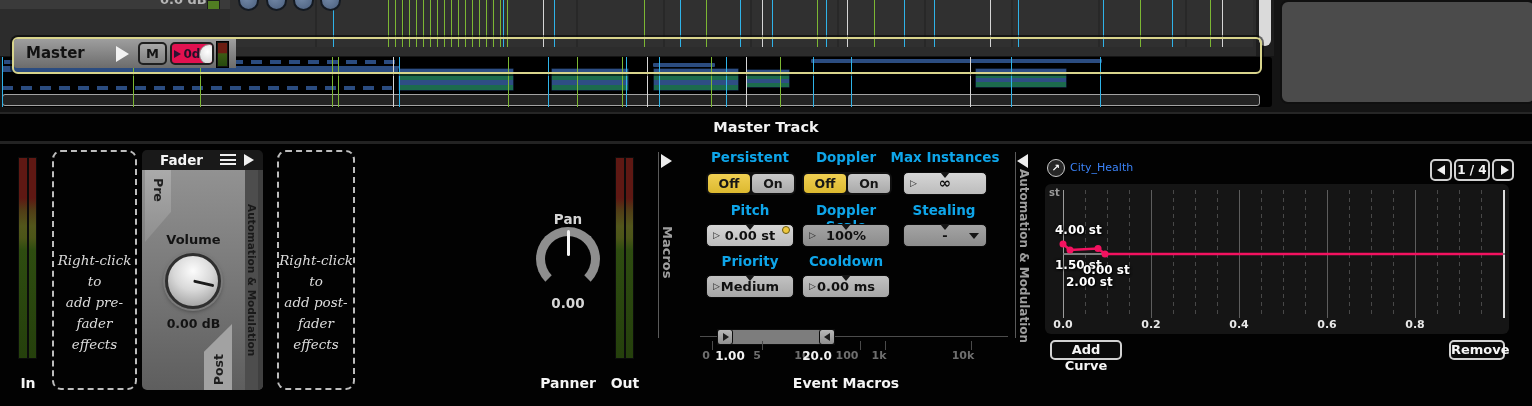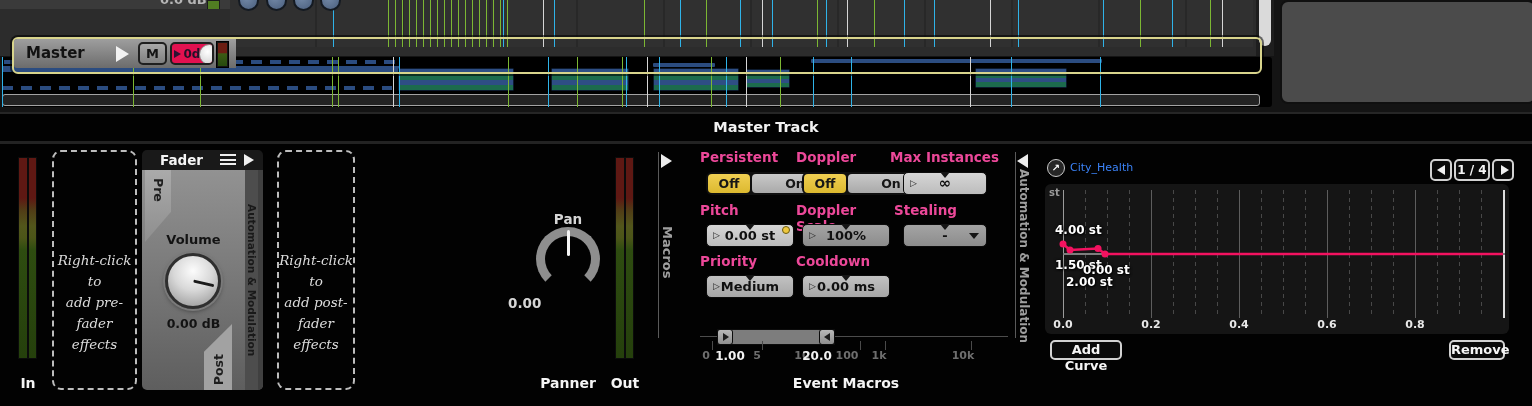--- a/index.html
+++ b/index.html
@@ -88,34 +88,34 @@
     border:3px solid #2f2f2f;box-shadow:0 0 0 2px #7a7a7a,0 2px 5px rgba(0,0,0,.5);box-sizing:border-box;}
   #vol-ptr{position:absolute;left:50%;top:50%;width:3px;height:21px;margin-left:-1.5px;background:#1a1a1a;border-radius:2px;
     transform-origin:50% 0;transform:rotate(-77deg);}
   #vol-value{position:absolute;left:0;top:146px;width:103px;text-align:center;font-weight:bold;font-size:12.5px;color:#131313;}
 
   
   #pan-label{position:absolute;left:538px;top:97px;width:60px;text-align:center;font-weight:bold;font-size:13.5px;color:#d6d6d6;}
   #pan-knob{position:absolute;left:536px;top:113px;width:64px;height:64px;box-sizing:border-box;border:9px solid #8e8e8e;
     border-bottom-color:transparent;border-radius:50%;}
   #pan-needle{position:absolute;left:50%;top:-6px;width:3px;height:26px;margin-left:-1.5px;background:#f5f5f5;border-radius:2px;}
-  #pan-value{position:absolute;left:508px;top:181px;width:60px;font-weight:bold;font-size:13.5px;color:#d6d6d6;}
+  #pan-value{position:absolute;left:538px;top:181px;width:60px;text-align:center;font-weight:bold;font-size:13.5px;color:#d6d6d6;}
 
   
   .vsep{position:absolute;top:38px;width:1px;height:186px;background:#5a5a5a;}
   .tri-right{position:absolute;width:0;height:0;border-left:11px solid #ececec;border-top:7px solid transparent;border-bottom:7px solid transparent;}
   .tri-left{position:absolute;width:0;height:0;border-right:11px solid #ececec;border-top:7px solid transparent;border-bottom:7px solid transparent;}
   .vtext{position:absolute;writing-mode:vertical-rl;font-weight:bold;color:#9f9f9f;white-space:nowrap;}
 
   
-  .mac-label{position:absolute;text-align:left;font-weight:bold;font-size:13.5px;color:#ec4899;}
+  .mac-label{position:absolute;text-align:center;font-weight:bold;font-size:13.5px;color:#0ea5e9;}
   .toggle{position:absolute;height:23px;background:#0f0f0f;border-radius:6px;padding:2px;display:flex;gap:2px;box-sizing:border-box;}
   .toggle .half{width:42px;text-align:center;line-height:19px;font-weight:bold;font-size:12.5px;color:#161616;border-radius:4px;}
   .toggle .off{background:linear-gradient(180deg,#f0cf52,#dcb92f);}
-  .toggle .on{background:linear-gradient(180deg,#c9c9c9,#a9a9a9);padding-left:22px;}
+  .toggle .on{background:linear-gradient(180deg,#c9c9c9,#a9a9a9);}
   .spinner{position:absolute;height:23px;border:1px solid #0c0c0c;border-radius:5px;box-sizing:border-box;}
   .spinner.light{background:linear-gradient(180deg,#d6d6d6,#bcbcbc);}
   .spinner.mid{background:linear-gradient(180deg,#c2c2c2,#a6a6a6);}
   .spinner.dark{background:linear-gradient(180deg,#a4a4a4,#8c8c8c);}
   .spinner .val{position:absolute;left:0;right:0;top:0;text-align:center;line-height:21px;font-weight:bold;font-size:13px;color:#101010;}
   .spinner .drag{position:absolute;left:6px;top:5px;font-size:9px;color:#222;font-weight:bold;}
   .spinner .notch{position:absolute;left:50%;top:-1px;margin-left:-5px;width:0;height:0;
     border-left:5px solid transparent;border-right:5px solid transparent;border-top:6px solid #141414;}
   .spinner .autodot{position:absolute;right:3px;top:1px;width:6px;height:6px;border-radius:50%;background:#eec83e;border:1px solid #6a5a10;}
   .spinner .ddarrow{position:absolute;right:7px;top:8px;width:0;height:0;border-left:5px solid transparent;border-right:5px solid transparent;border-top:6px solid #161616;}

